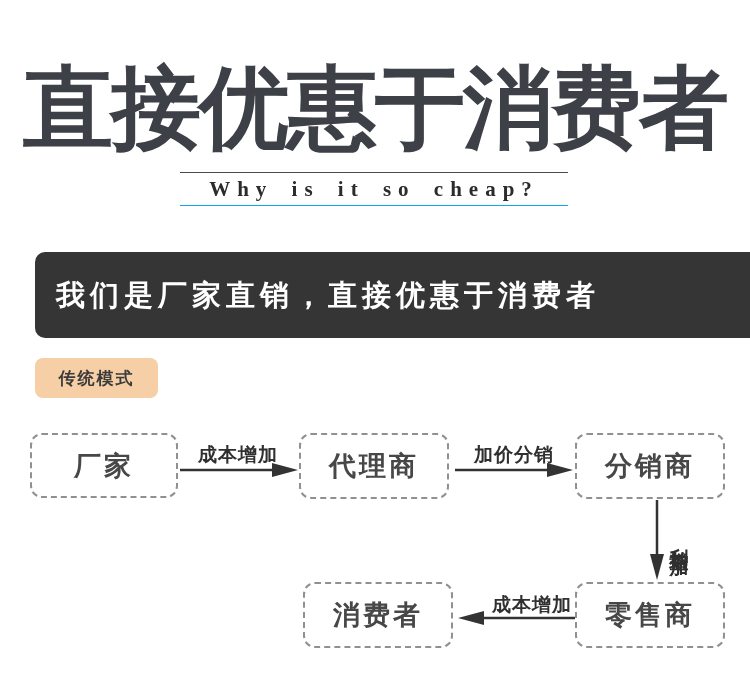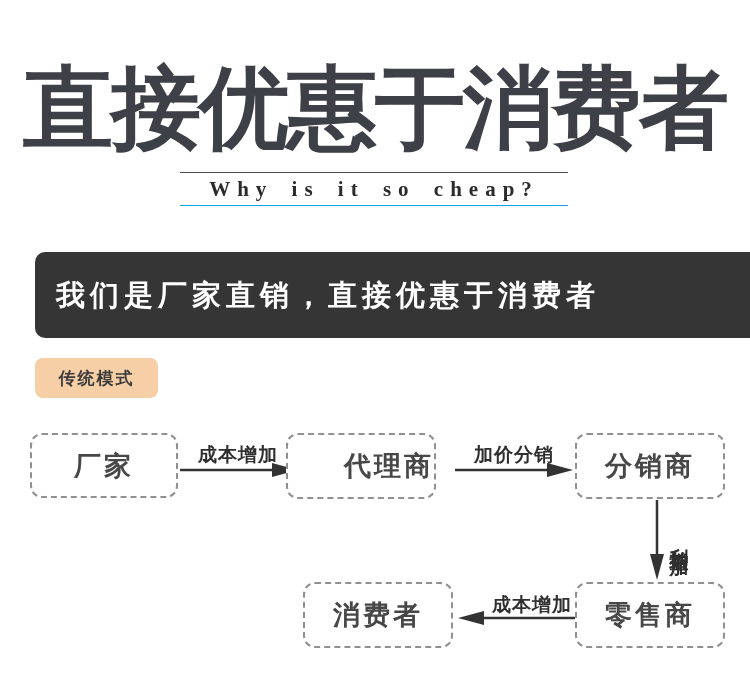--- a/index.html
+++ b/index.html
@@ -101,21 +101,21 @@
     display: flex;
     align-items: center;
     justify-content: center;
     font-family: "Liberation Serif", "DejaVu Serif", serif;
     font-weight: 600;
     font-size: 27px;
     letter-spacing: 3px;
     color: #474747;
   }
   .node-factory     { left: 30px;  top: 23px;  width: 148px; height: 65px; }
-  .node-agent       { left: 286px; top: 23px;  width: 150px; height: 66px; justify-content: flex-end; }
+  .node-agent       { left: 299px; top: 23px;  width: 150px; height: 66px; }
   .node-distributor { left: 575px; top: 23px;  width: 150px; height: 66px; }
   .node-consumer    { left: 303px; top: 172px; width: 150px; height: 66px; }
   .node-retailer    { left: 575px; top: 172px; width: 150px; height: 66px; }
 
   .edge-label {
     position: absolute;
     font-family: "Liberation Serif", "DejaVu Serif", serif;
     font-weight: 700;
     font-size: 19px;
     letter-spacing: 1px;

